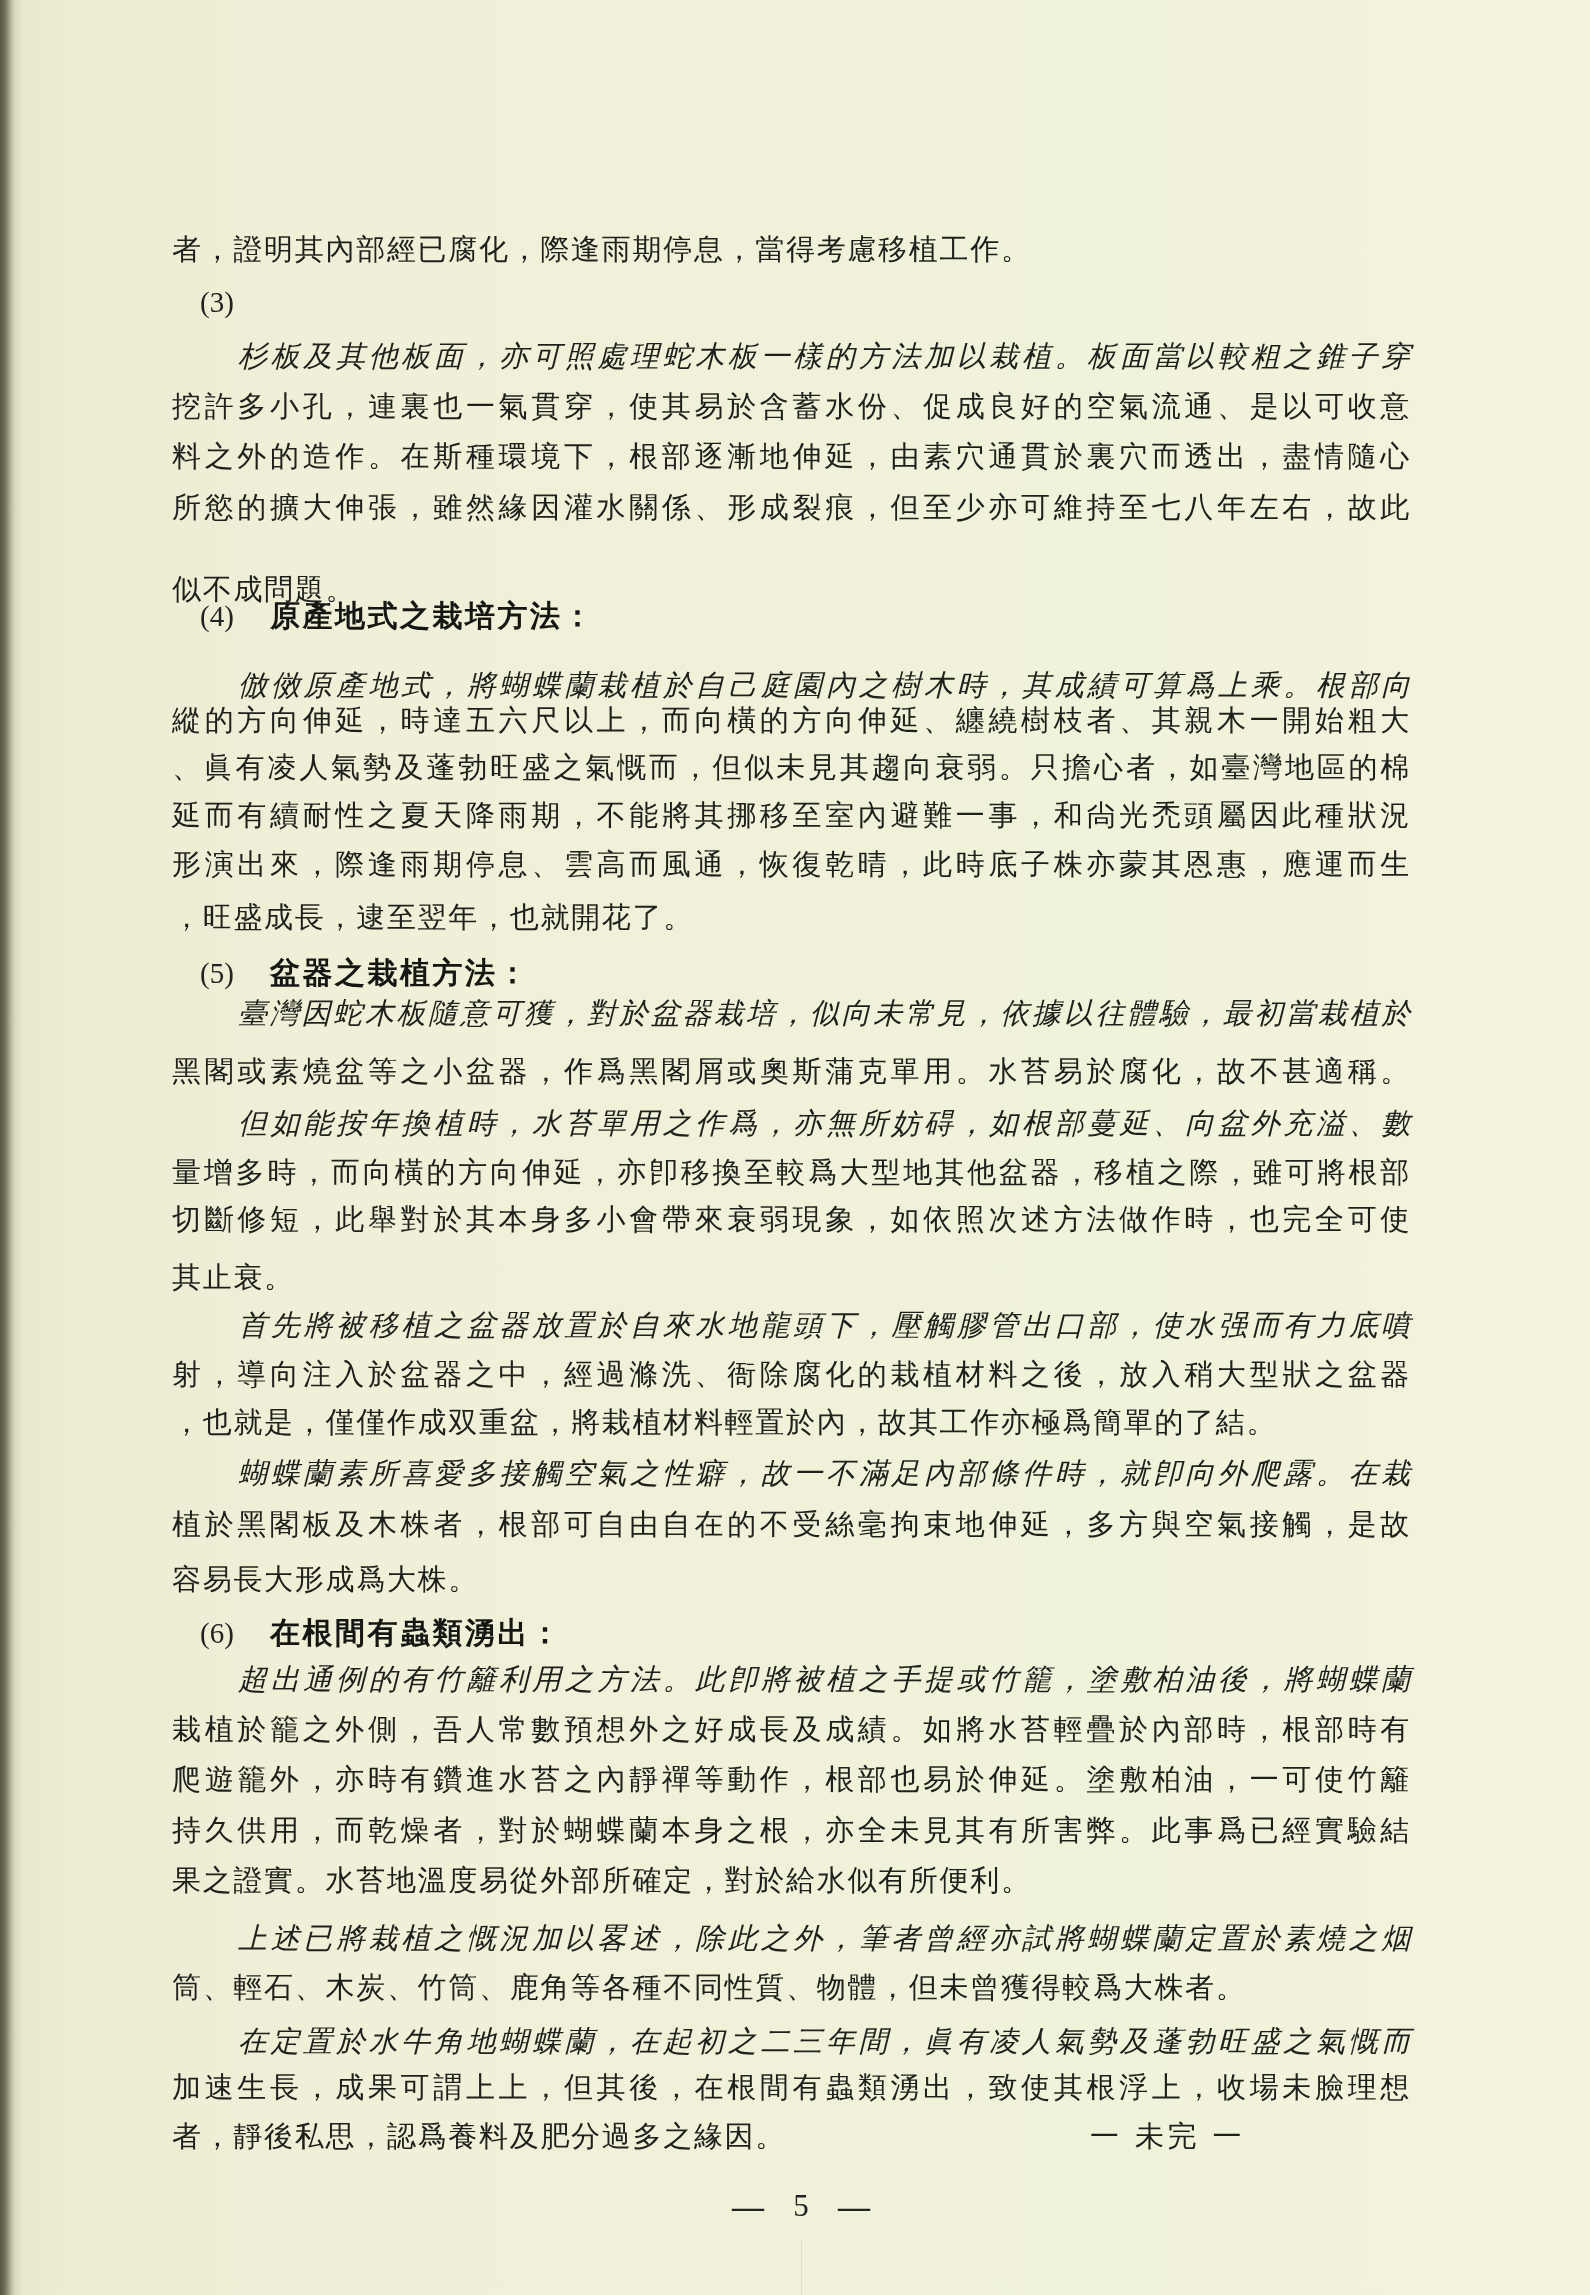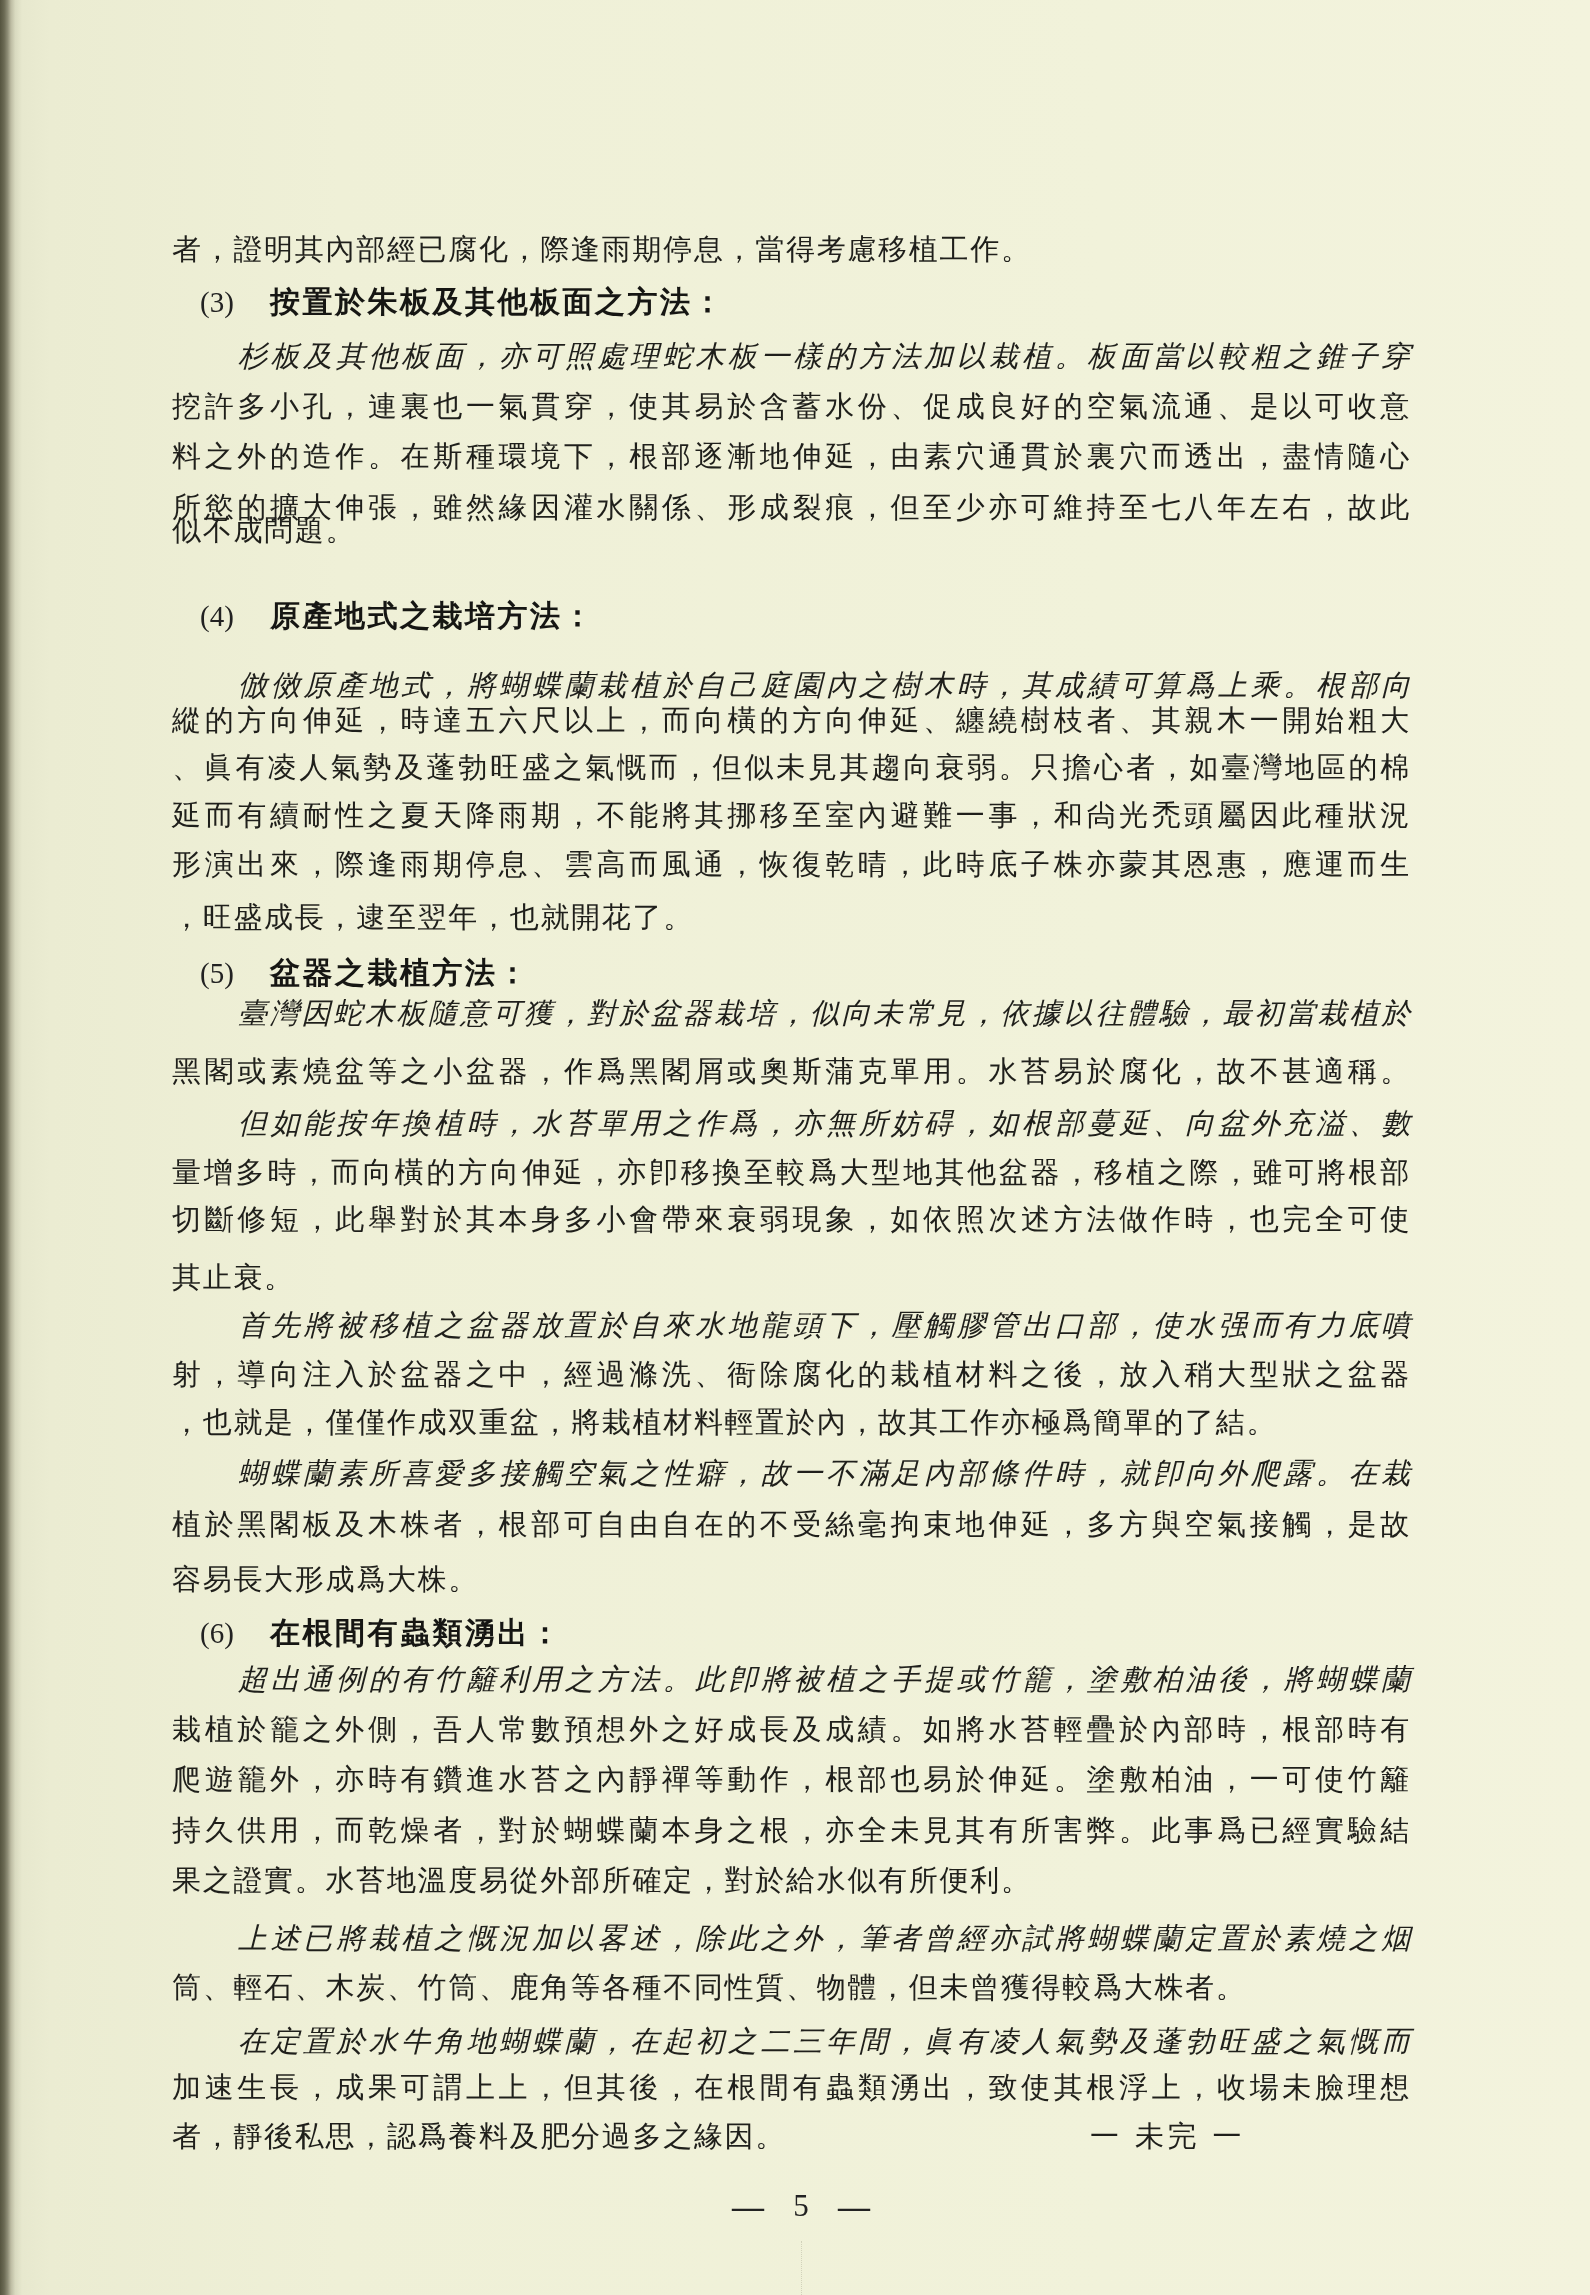--- a/index.html
+++ b/index.html
@@ -115,28 +115,27 @@
 
 <div class="binding-edge"></div>
 
 <main>
 
   <div class="ln" style="top:232px">者，證明其內部經已腐化，際逢雨期停息，當得考慮移植工作。</div>
 
   <section>
     <div class="heading" style="top:284px">
       <span class="marker">(3)</span>
-      <span class="title">按置於朱板及其他板面之方法：</span>
     </div>
     <div>
       <div class="ln ind full" style="top:339px">杉板及其他板面，亦可照處理蛇木板一樣的方法加以栽植。板面當以較粗之錐子穿</div>
       <div class="ln full" style="top:389px">挖許多小孔，連裏也一氣貫穿，使其易於含蓄水份、促成良好的空氣流通、是以可收意</div>
       <div class="ln full" style="top:439px">料之外的造作。在斯種環境下，根部逐漸地伸延，由素穴通貫於裏穴而透出，盡情隨心</div>
       <div class="ln full" style="top:490px">所慾的擴大伸張，雖然緣因灌水關係、形成裂痕，但至少亦可維持至七八年左右，故此</div>
-      <div class="ln" style="top:513px">似不成問題。</div>
+      <div class="ln" style="top:572px">似不成問題。</div>
     </div>
   </section>
 
   <section>
     <div class="heading" style="top:598px">
       <span class="marker">(4)</span>
       <span class="title">原產地式之栽培方法：</span>
     </div>
     <div>
       <div class="ln ind full" style="top:668px">倣傚原產地式，將蝴蝶蘭栽植於自己庭園內之樹木時，其成績可算爲上乘。根部向</div>

